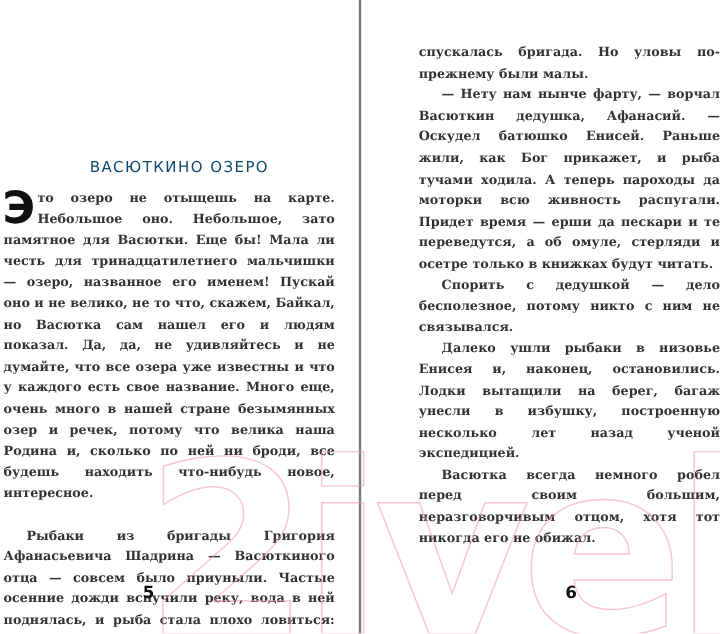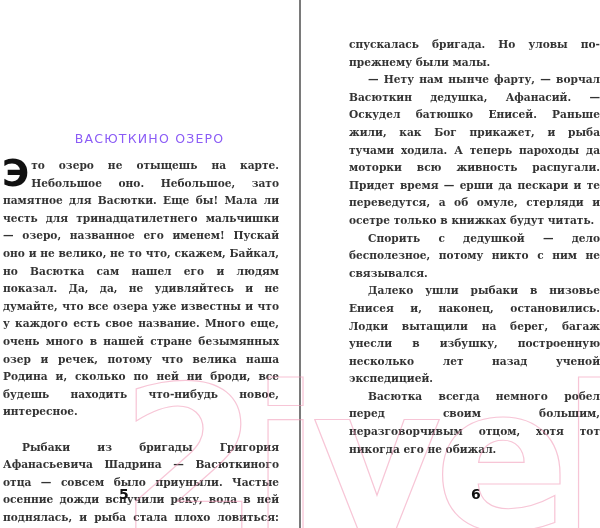--- a/index.html
+++ b/index.html
@@ -5,21 +5,21 @@
   html, body { margin: 0; padding: 0; background: #ffffff; }
   body { width: 600px; height: 528px; position: relative; overflow: hidden;
          font-family: "DejaVu Serif", "Liberation Serif", serif; color: #2a2a2a; }
   .spread { position: absolute; left: 0; top: 0; width: 600px; height: 528px; }
   .divider { position: absolute; left: 299px; top: 0; width: 2px; height: 528px; background: #7a7a7a; }
   .page { position: absolute; top: 0; height: 528px; }
   .page-left { left: 0; width: 299px; }
   .page-right { left: 301px; width: 299px; }
   .title { position: absolute; left: 0; width: 299px; top: 131px; text-align: center;
            font-family: "DejaVu Sans", "Liberation Sans", sans-serif; font-size: 12.5px;
-           letter-spacing: 1.2px; color: #8b5cf6; }
+           letter-spacing: 1.2px; color: #0c4a6e; }
   .text { position: absolute; font-size: 10.6px; line-height: 17.6px; text-align: justify;
           font-weight: bold; color: #333; }
   .text p { margin: 0; }
   .text p.indent { text-indent: 19px; }
   .text p.gap { margin-top: 17.6px; }
   .left-text { left: 3px; width: 276px; top: 157px; }
   .right-text { left: 48px; width: 251px; top: 36px; }
   .dropcap { float: left; font-size: 37px; line-height: 30px; margin: 2px 2px 0 -1px;
              font-family: "DejaVu Sans", "Liberation Sans", sans-serif; font-weight: bold; color: #111; }
   .pagenum { position: absolute; top: 486px; font-family: "DejaVu Sans", "Liberation Sans", sans-serif;

